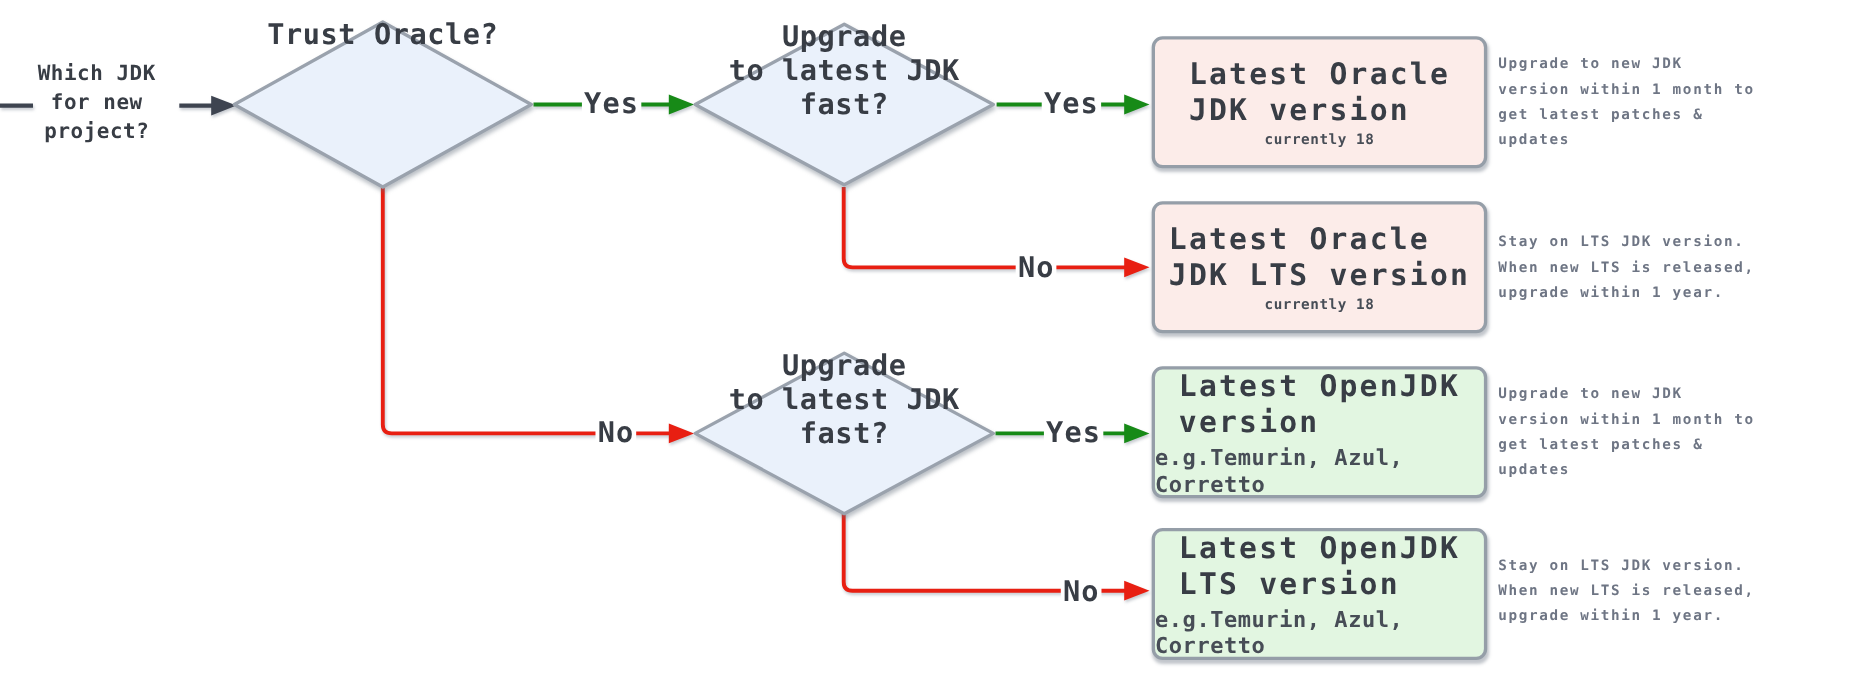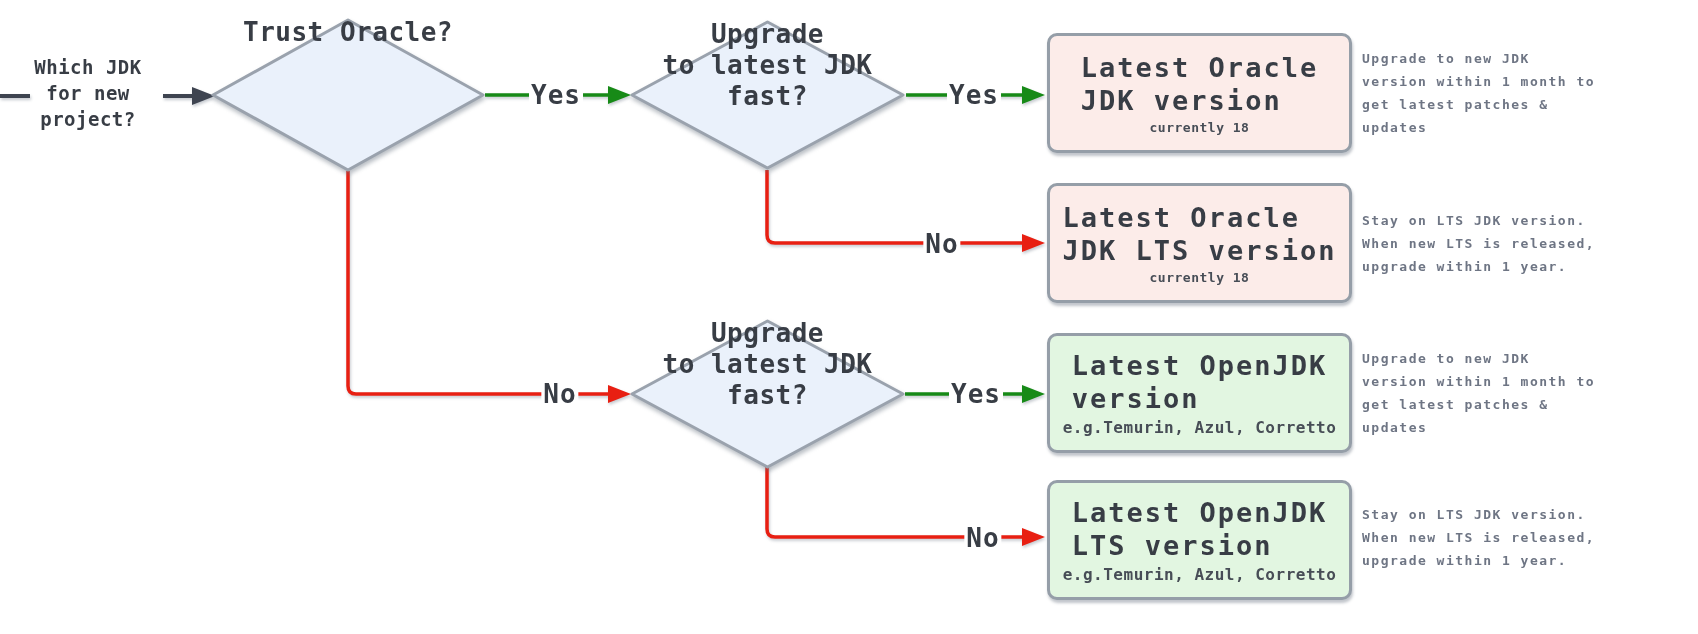--- a/index.html
+++ b/index.html
@@ -63,21 +63,21 @@
   .result-box.oracle  { background:var(--oracle-fill); }
   .result-box.openjdk { background:var(--openjdk-fill); }
   .result-box .rtitle {
     white-space:pre-line; font-size:27px; font-weight:bold;
     letter-spacing:2px; line-height:33px; color:var(--text-dark);
   }
   .result-box .rsub {
     margin-top:3px; font-size:13px; font-weight:bold;
     letter-spacing:0.5px; color:#474d56;
   }
-  .result-box.openjdk .rsub { font-size:16px; }
+  .result-box.openjdk .rsub { font-size:20px; }
   .b1 { top:33px; } .b2 { top:183px; } .b3 { top:333px; } .b4 { top:480px; }
 
   .edge-label {
     position:absolute; transform:translate(-50%,-50%);
     background:var(--canvas-bg); padding:0 2px;
     font-size:26px; font-weight:bold; letter-spacing:1px;
     color:var(--text-dark); line-height:20px;
   }
   .el-trust-yes    { left:556px; top:95px; }
   .el-trust-no     { left:560px; top:394px; }

